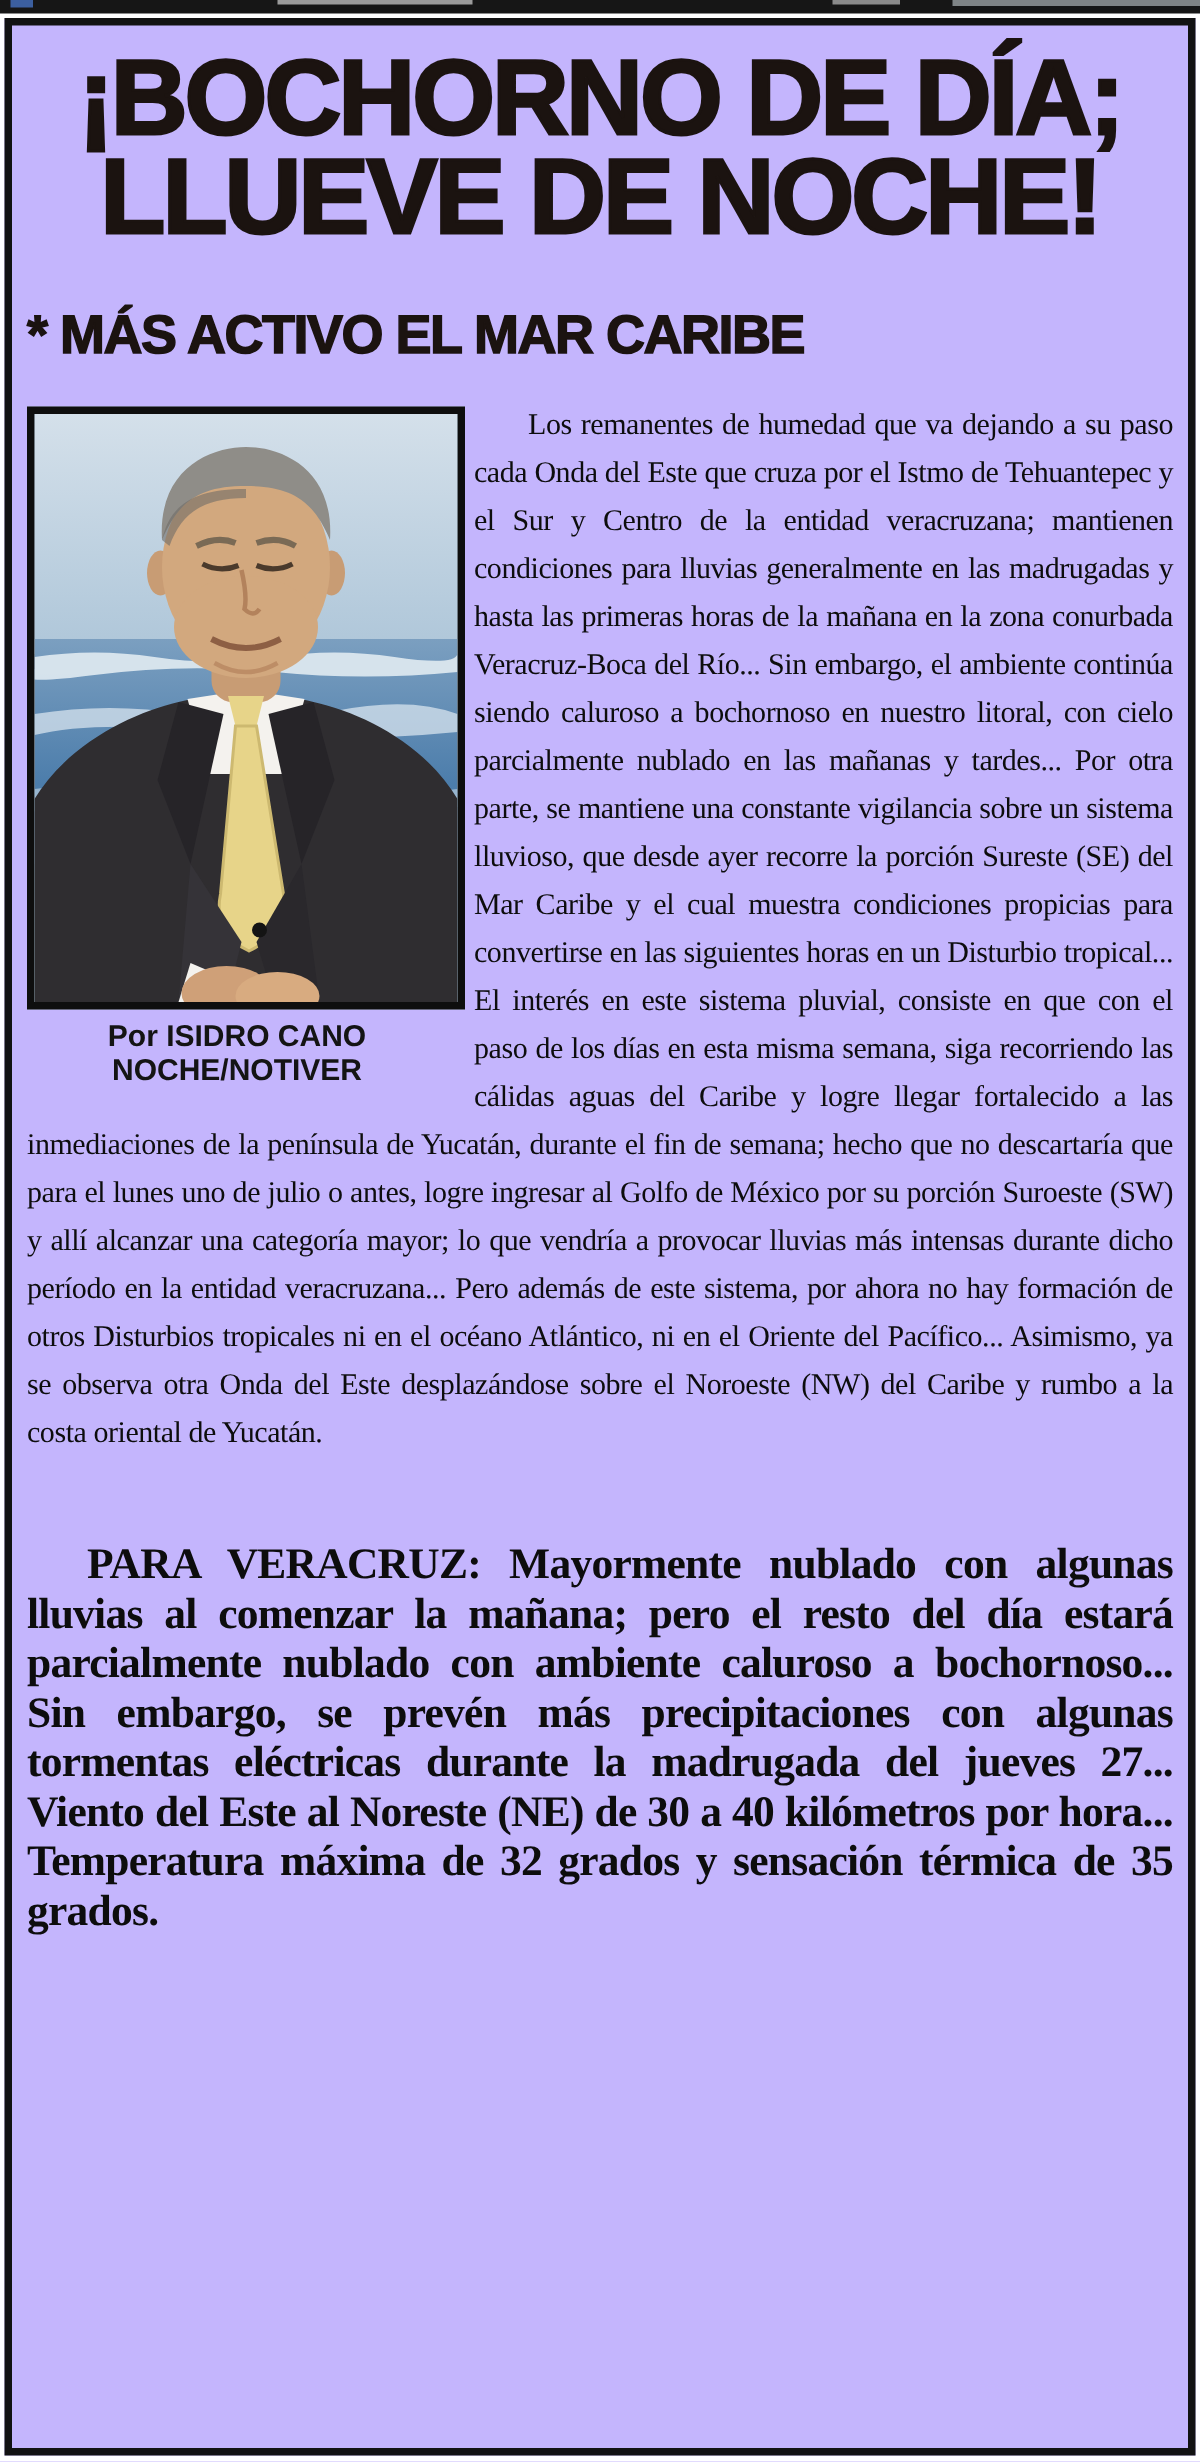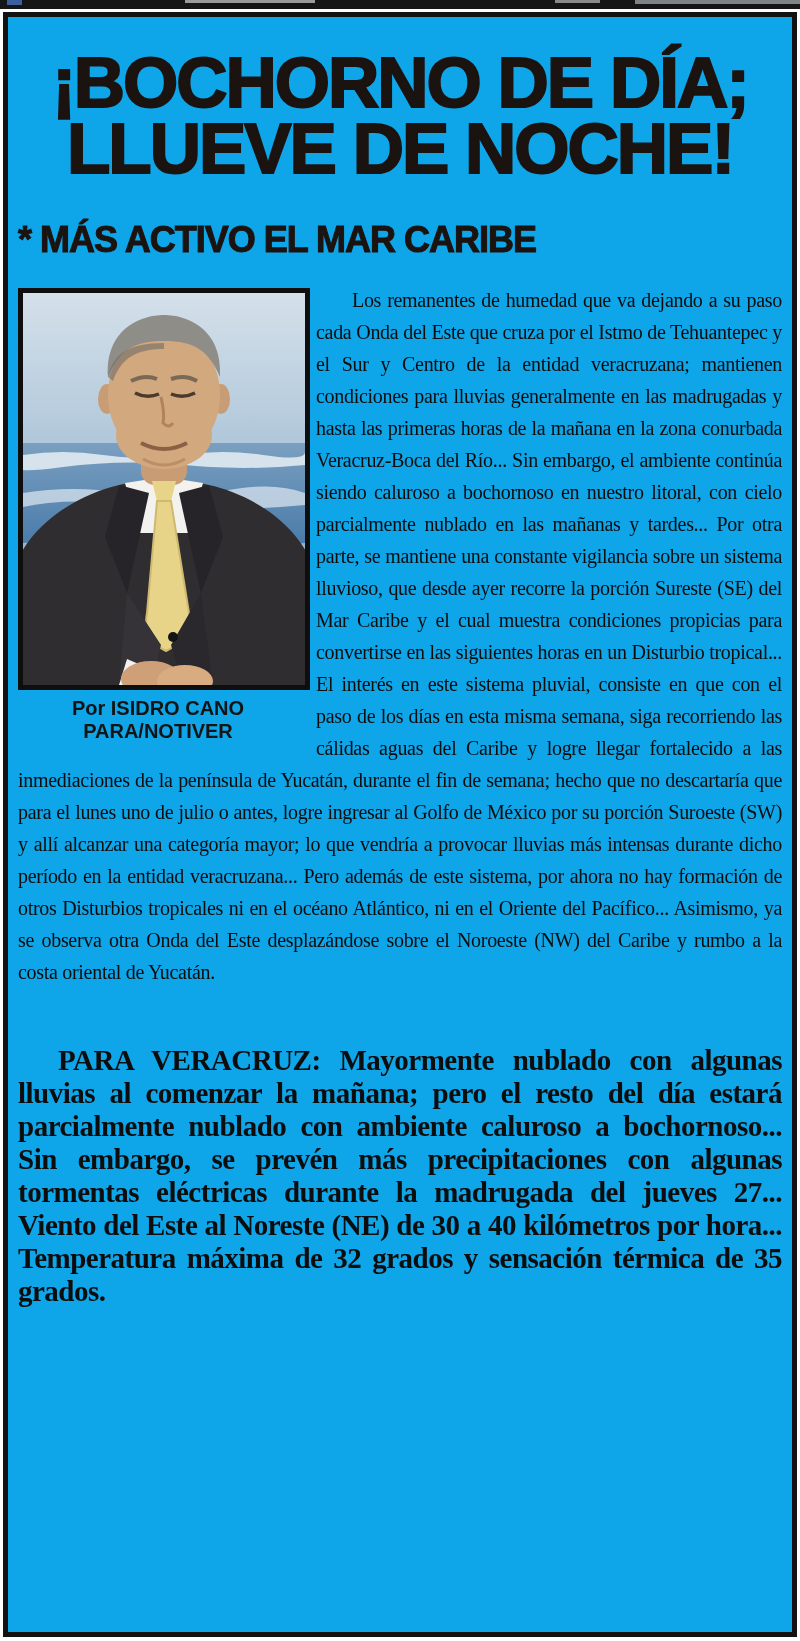--- a/index.html
+++ b/index.html
@@ -20,22 +20,22 @@
   .top-strip .chip { position:absolute; }
   .chip-blue   { left:7px;  top:0; width:15px; height:5px; background:#3c5f9f; }
   .chip-gray1  { left:185px; top:0; width:130px; height:3px; background:#9b9b9b; }
   .chip-gray2  { left:555px; top:0; width:45px;  height:3px; background:#8a8a8a; }
   .chip-gray3  { left:635px; top:0; width:165px; height:4px; background:#7f8486; }
 
   
   .frame {
     position:absolute; left:3px; right:3px; top:12px; bottom:4px;
     border:5px solid #121212;
-    background:#0ea5e9;
-    padding:17px 8px;
+    background:#c4b5fd;
+    padding:0 8px;
     box-sizing:border-box;
   }
 
   .headline {
     margin:16px 0 0 0;
     text-align:center;
     font-family:"Liberation Sans", sans-serif;
     font-weight:bold;
     font-size:71px;
     line-height:66px;
@@ -182,21 +182,21 @@
           <path d="M178,300 L148,352 L160,392 L190,392 Z" fill="#2a282c"></path>
           <circle cx="150" cy="344" r="5" fill="#141414"></circle>
 
           <path d="M96,392 L104,366 L132,378 L130,392 Z" fill="#f4f2ee"></path>
           <ellipse cx="128" cy="386" rx="30" ry="18" fill="#cfa078"></ellipse>
           <ellipse cx="162" cy="388" rx="28" ry="16" fill="#d8ab80"></ellipse>
         </svg>
       </div>
       <div class="caption">
         <span>Por ISIDRO CANO</span><br>
-        <span>PARA/NOTIVER</span>
+        <span>NOCHE/NOTIVER</span>
       </div>
     </div>
 
     <p class="lead">Los remanentes de humedad que va dejando a su paso cada Onda del Este que cruza por el Istmo de Tehuantepec y el Sur y Centro de la entidad veracruzana; mantienen condiciones para lluvias generalmente en las madrugadas y hasta las primeras horas de la mañana en la zona conurbada Veracruz-Boca del Río... Sin embargo, el ambiente continúa siendo caluroso a bochornoso en nuestro litoral, con cielo parcialmente nublado en las mañanas y tardes... Por otra parte, se mantiene una constante vigilancia sobre un sistema lluvioso, que desde ayer recorre la porción Sureste (SE) del Mar Caribe y el cual muestra condiciones propicias para convertirse en las siguientes horas en un Disturbio tropical... El interés en este sistema pluvial, consiste en que con el paso de los días en esta misma semana, siga recorriendo las cálidas aguas del Caribe y logre llegar fortalecido a las inmediaciones de la península de Yucatán, durante el fin de semana; hecho que no descartaría que para el lunes uno de julio o antes, logre ingresar al Golfo de México por su porción Suroeste (SW) y allí alcanzar una categoría mayor; lo que vendría a provocar lluvias más intensas durante dicho período en la entidad veracruzana... Pero además de este sistema, por ahora no hay formación de otros Disturbios tropicales ni en el océano Atlántico, ni en el Oriente del Pacífico... Asimismo, ya se observa otra Onda del Este desplazándose sobre el Noroeste (NW) del Caribe y rumbo a la costa oriental de Yucatán.</p>
 
     <p class="forecast">PARA VERACRUZ: Mayormente nublado con algunas lluvias al comenzar la mañana; pero el resto del día estará parcialmente nublado con ambiente caluroso a bochornoso... Sin embargo, se prevén más precipitaciones con algunas tormentas eléctricas durante la madrugada del jueves 27... Viento del Este al Noreste (NE) de 30 a 40 kilómetros por hora... Temperatura máxima de 32 grados y sensación térmica de 35 grados.</p>
 
   </div>
 </div>
 

